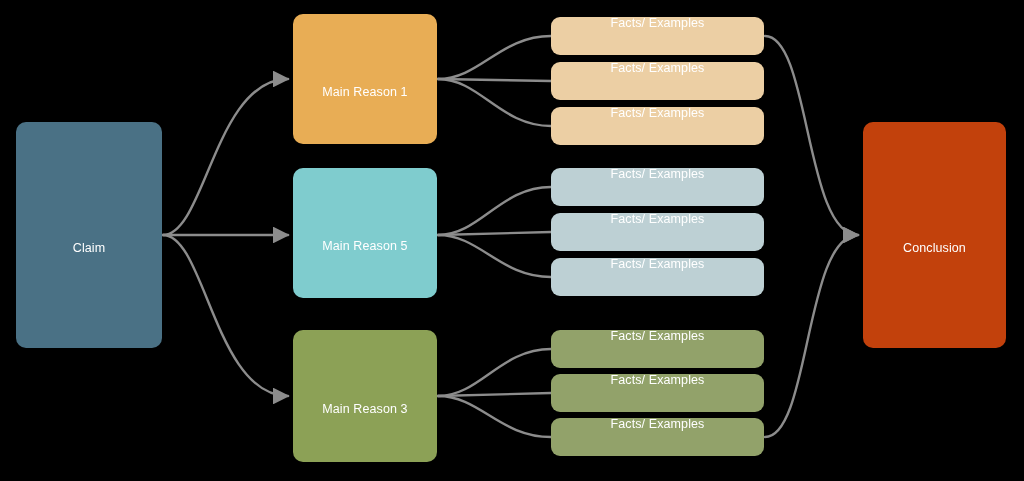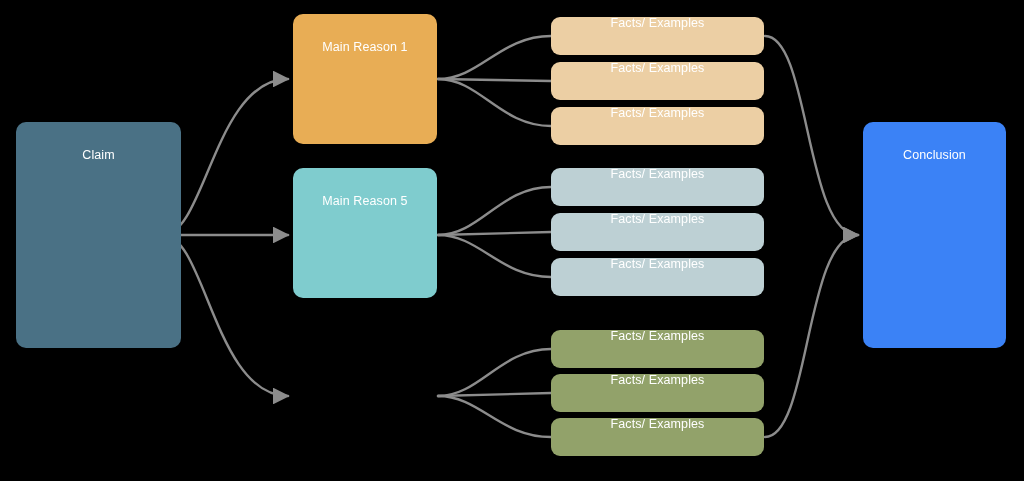--- a/index.html
+++ b/index.html
@@ -34,30 +34,30 @@
   }
   .node-label {
     font-size: 12.5px;
     line-height: 1.1;
     letter-spacing: 0.1px;
     white-space: nowrap;
     color: #ffffff;
   }
   
   .node.col {
-    align-items: flex-start;
+    align-items: center;
     padding-top: 27px;
   }
   
   .node.pill {
     align-items: flex-start;
     border-radius: 9px;
   }
-  .claim      { left:16px;  top:122px; width:165px; height:226px; background:#4a7185; }
-  .conclusion { left:863px; top:122px; width:143px; height:226px; background:#3b82f6; }
+  .claim      { left:16px;  top:122px; width:146px; height:226px; background:#4a7185; }
+  .conclusion { left:863px; top:122px; width:143px; height:226px; background:#c2410c; }
 
   .reason1 { left:293px; top:14px;  width:144px; height:130px; background:#e8ad55; }
   .reason2 { left:293px; top:168px; width:144px; height:130px; background:#7fccce; }
   .reason3 { left:293px; top:330px; width:144px; height:132px; background:#8ca156; }
 
   .pill { left:551px; width:213px; height:38px; }
   .pill.orange { background:#eccfa4; }
   .pill.blue   { background:#bdd0d4; }
   .pill.green  { background:#92a26a; }
 
@@ -109,20 +109,23 @@
   <div class="node col claim">
     <span class="node-label">Claim</span>
   </div>
 
   <div class="node col reason1">
     <span class="node-label">Main Reason 1</span>
   </div>
   <div class="node col reason2">
     <span class="node-label">Main Reason 5</span>
   </div>
+  <div class="node col reason3">
+    <span class="node-label">Main Reason 3</span>
+  </div>
 
   <div class="node pill orange f-o1">
     <span class="node-label">Facts/ Examples</span>
   </div>
   <div class="node pill orange f-o2">
     <span class="node-label">Facts/ Examples</span>
   </div>
   <div class="node pill orange f-o3">
     <span class="node-label">Facts/ Examples</span>
   </div>

